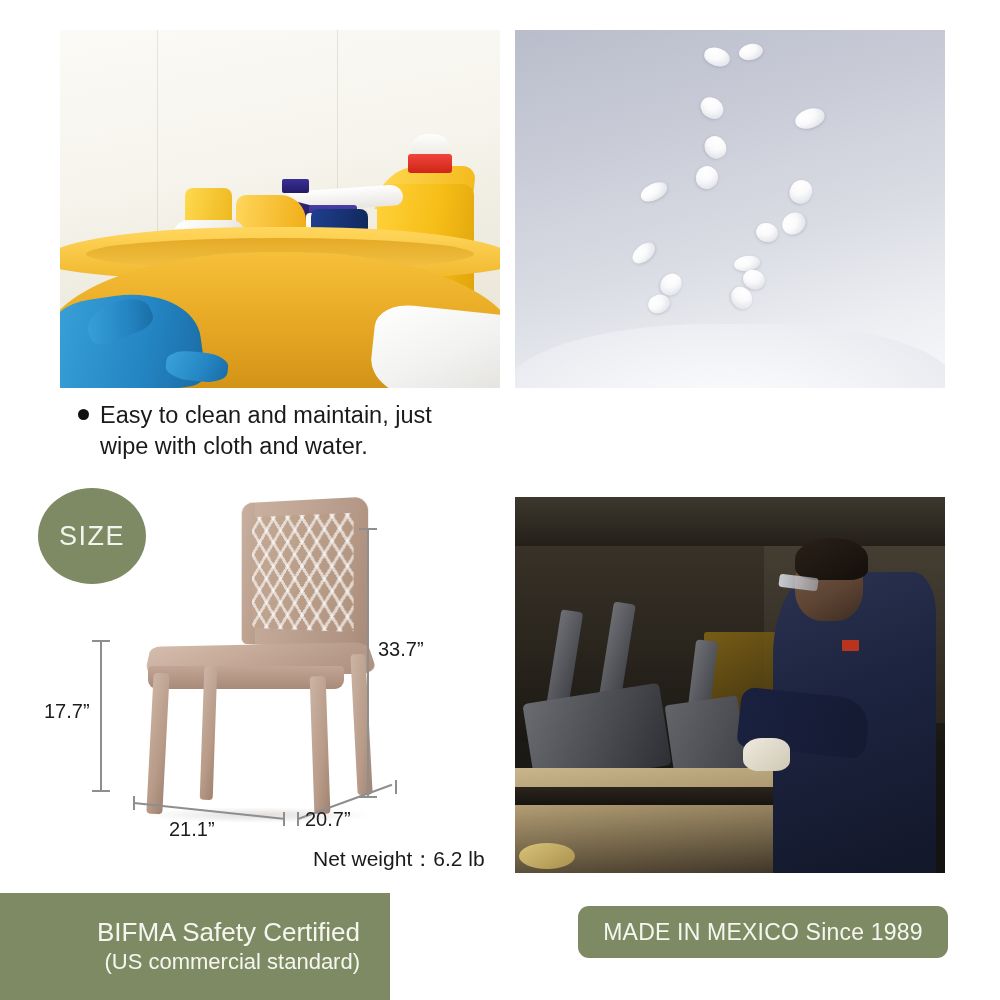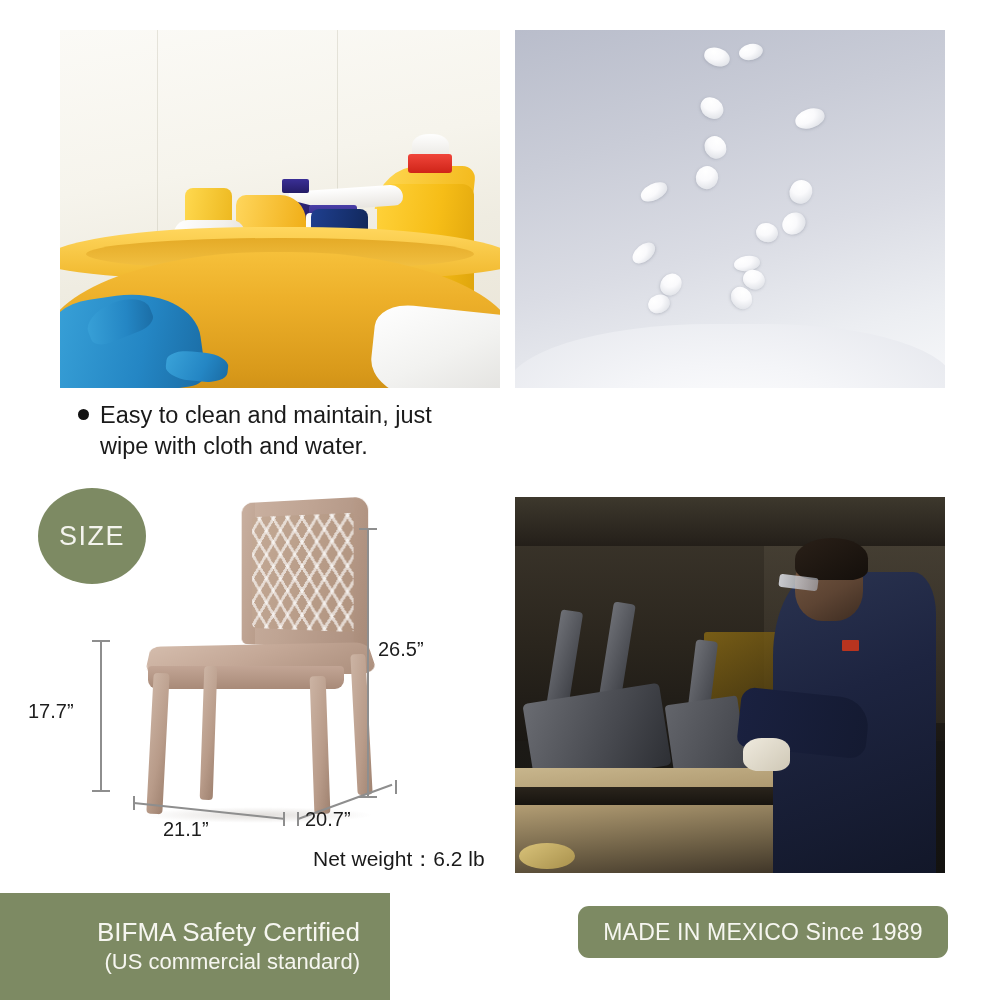--- a/index.html
+++ b/index.html
@@ -185,32 +185,32 @@
     background:radial-gradient(ellipse at 50% 50%, rgba(120,105,92,.22), rgba(255,255,255,0) 70%); }
 
   
   .dim-line { position:absolute; background:#8e8e8e; }
   .dim-tick { position:absolute; background:#8e8e8e; }
   .dim-label { position:absolute; color:#1d1d1d; font-size:20px; white-space:nowrap; }
 
   #dimv-left { left:100px; top:640px; width:1.6px; height:152px; }
   #dimv-left-t { left:92px; top:640px; width:18px; height:1.6px; }
   #dimv-left-b { left:92px; top:790px; width:18px; height:1.6px; }
-  #label-height-seat { left:28px; top:700px; }
+  #label-height-seat { left:44px; top:700px; }
 
   #dimv-right { left:367px; top:528px; width:1.6px; height:270px; }
   #dimv-right-t { left:359px; top:528px; width:18px; height:1.6px; }
   #dimv-right-b { left:359px; top:796px; width:18px; height:1.6px; }
   #label-height-total { left:378px; top:638px; }
 
   #dimh-left { left:134px; top:802px; width:150px; height:1.6px;
     transform:rotate(6deg); transform-origin:left center; }
   #dimh-left-l { left:133px; top:796px; width:1.6px; height:14px; }
   #dimh-left-r { left:283px; top:812px; width:1.6px; height:14px; }
-  #label-width { left:163px; top:818px; }
+  #label-width { left:169px; top:818px; }
 
   #dimh-right { left:298px; top:818px; width:100px; height:1.6px;
     transform:rotate(-20deg); transform-origin:left center; }
   #dimh-right-l { left:297px; top:812px; width:1.6px; height:14px; }
   #dimh-right-r { left:395px; top:780px; width:1.6px; height:14px; }
   #label-depth { left:305px; top:808px; }
 
   #label-weight { position:absolute; left:313px; top:845px; font-size:21px; color:#1a1a1a; }
 
   
@@ -319,21 +319,21 @@
   </div>
 
   <div class="dim-line" id="dimv-left"></div>
   <div class="dim-tick" id="dimv-left-t"></div>
   <div class="dim-tick" id="dimv-left-b"></div>
   <div class="dim-label" id="label-height-seat">17.7”</div>
 
   <div class="dim-line" id="dimv-right"></div>
   <div class="dim-tick" id="dimv-right-t"></div>
   <div class="dim-tick" id="dimv-right-b"></div>
-  <div class="dim-label" id="label-height-total">26.5”</div>
+  <div class="dim-label" id="label-height-total">33.7”</div>
 
   <div class="dim-line" id="dimh-left"></div>
   <div class="dim-tick" id="dimh-left-l"></div>
   <div class="dim-tick" id="dimh-left-r"></div>
   <div class="dim-label" id="label-width">21.1”</div>
 
   <div class="dim-line" id="dimh-right"></div>
   <div class="dim-tick" id="dimh-right-l"></div>
   <div class="dim-tick" id="dimh-right-r"></div>
   <div class="dim-label" id="label-depth">20.7”</div>

